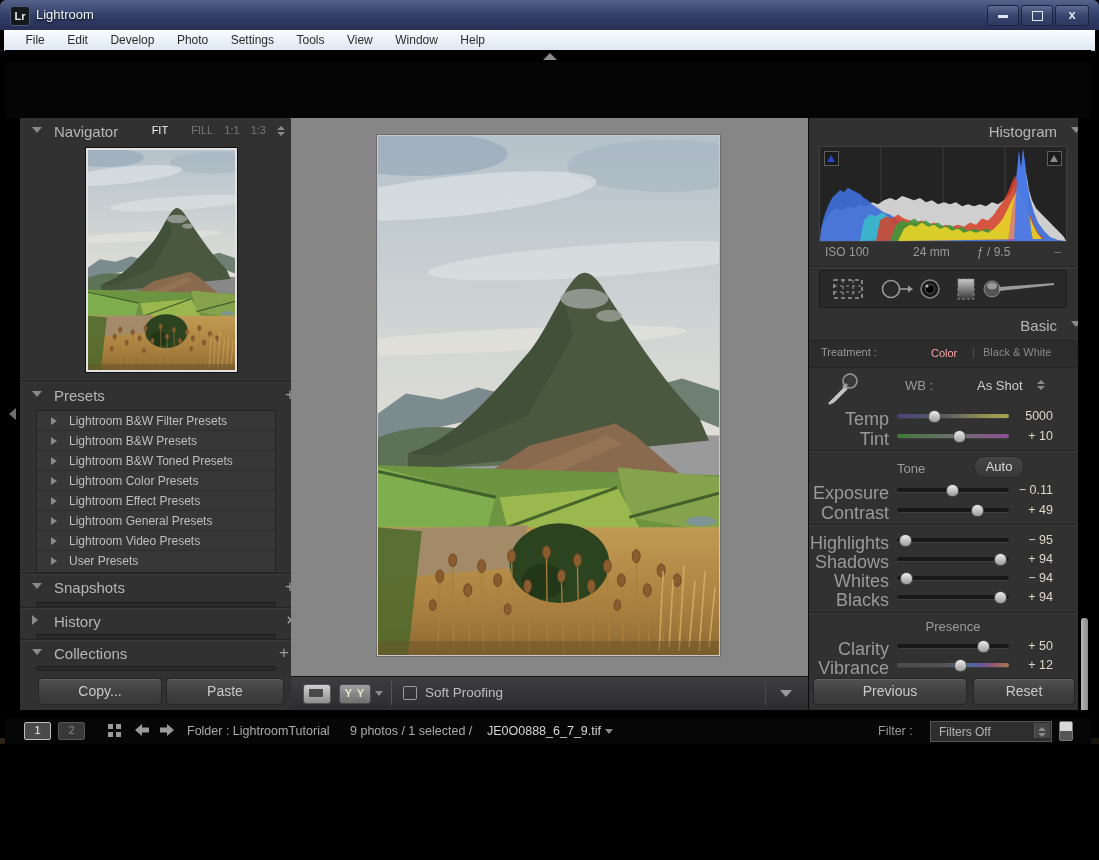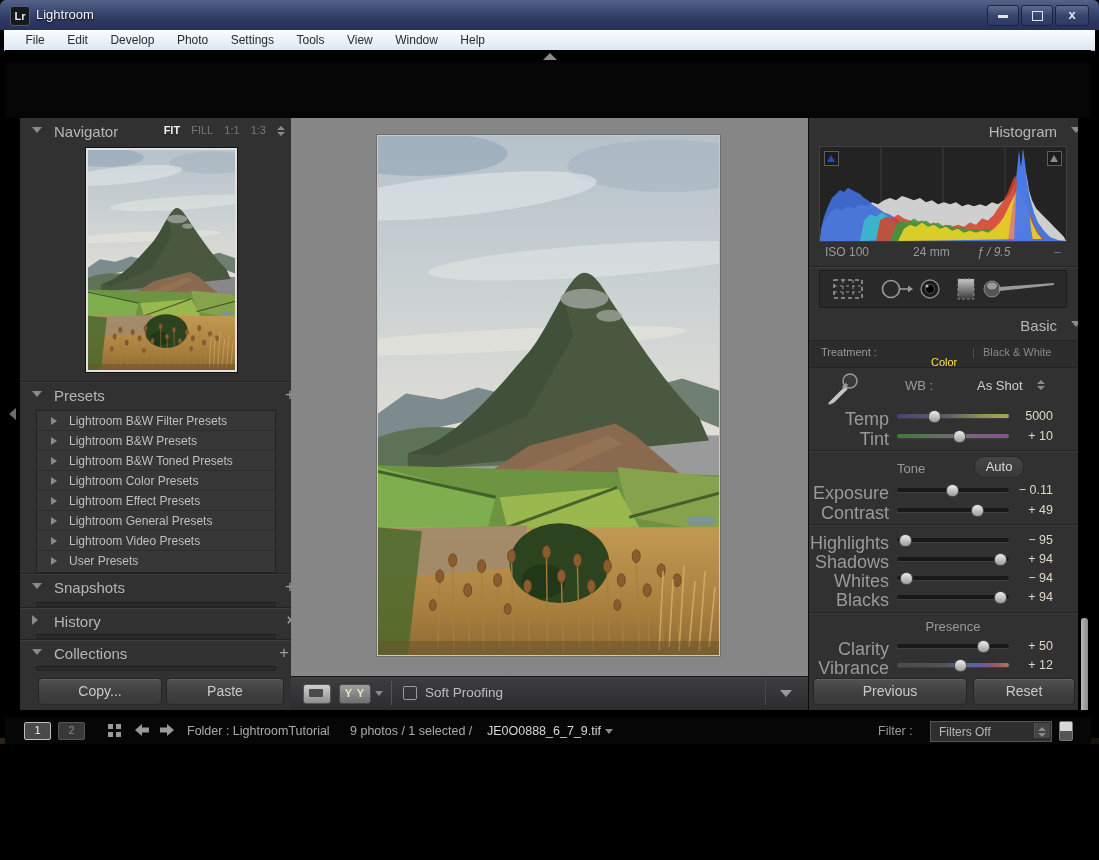--- a/index.html
+++ b/index.html
@@ -42,21 +42,21 @@
   .rscroll{position:absolute;left:3px;top:500px;width:7px;height:95px;background:linear-gradient(90deg,#b8b8b8,#8a8a8a);border-radius:3px;}
   .ph{position:absolute;left:0;width:100%;height:26px;color:#b6b6b6;font-size:15px;padding-left:16px;}
   .ph .disc{position:absolute;left:12px;top:9px;border-left:5px solid transparent;border-right:5px solid transparent;border-top:6px solid #8a8a8a;}
   .ph .disc.r{border-top:5px solid transparent;border-bottom:5px solid transparent;border-left:6px solid #8a8a8a;border-right:none;top:7px;}
   .ph .ph-title{position:absolute;left:34px;top:5px;}
   .ph .ph-plus{position:absolute;right:12px;top:3px;color:#9c9c9c;font-size:17px;}
   .ph .ph-x{position:absolute;right:12px;top:4px;color:#9c9c9c;font-size:14px;font-weight:bold;}
   .sect-line{position:absolute;left:0;width:100%;height:0;border-top:1px solid #222;box-shadow:0 1px 0 #3c3c3c;}
   
   .nav-zoom{position:absolute;right:14px;top:6px;font-size:11px;color:#777;}
-  .nav-zoom b{color:#f0f0f0;font-weight:bold;margin-right:8px;}
+  .nav-zoom b{color:#f0f0f0;font-weight:normal;margin-right:20px;}
   .nav-zoom span{margin-right:8px;}
   .updn{display:inline-block;vertical-align:middle;}
   .updn i{display:block;width:0;height:0;border-left:4px solid transparent;border-right:4px solid transparent;}
   .updn .u{border-bottom:4px solid #8a8a8a;margin-bottom:2px;}
   .updn .d{border-top:4px solid #8a8a8a;}
   .nav-thumb{position:absolute;left:66px;top:30px;width:147px;height:220px;border:2px solid #e2e2e2;box-shadow:0 0 0 1px #111;background:#888;}
   .nav-thumb svg{display:block;width:100%;height:100%;}
   
   .preset-box{position:absolute;left:16px;top:292px;width:238px;height:161px;background:#373737;border:1px solid #232323;}
   .preset-row{position:relative;height:19px;border-bottom:1px solid #2d2d2d;font-size:12px;color:#bfbfbf;}
@@ -85,28 +85,28 @@
   .histbox svg{display:block;width:100%;height:100%;}
   .clip{position:absolute;top:4px;width:13px;height:13px;background:#1b1b1b;border:1px solid #5e5e5e;}
   .clip.l{left:4px;}
   .clip.r{right:4px;}
   .clip .ct{position:absolute;left:2px;top:3px;border-left:4px solid transparent;border-right:4px solid transparent;}
   .clip.l .ct{border-bottom:7px solid #2847c8;}
   .clip.r .ct{border-bottom:7px solid #8a8a8a;}
   .hist-info{position:absolute;left:10px;top:127px;width:246px;height:16px;color:#9a9a9a;font-size:12px;}
   .hist-info .hi-iso{position:absolute;left:6px;}
   .hist-info .hi-focal{position:absolute;left:94px;}
-  .hist-info .hi-ap{position:absolute;left:158px;font-style:italic;}
+  .hist-info .hi-ap{position:absolute;left:158px;}
   .hist-info .hi-dash{position:absolute;right:4px;color:#7a7a7a;}
   .toolstrip{position:absolute;left:10px;top:152px;width:246px;height:36px;background:#292929;border:1px solid #1c1c1c;border-radius:2px;}
   .toolstrip svg{position:absolute;top:0;left:0;width:100%;height:100%;}
   
   .treatbar{position:absolute;left:0;top:222px;width:100%;height:26px;background:#2c2c2c;border-top:1px solid #242424;border-bottom:1px solid #242424;font-size:11px;}
   .treatbar .t-label{position:absolute;left:12px;top:5px;color:#9a9a9a;}
-  .treatbar .t-color{position:absolute;left:122px;top:15px;color:#fde047;}
+  .treatbar .t-color{position:absolute;left:122px;top:6px;color:#fca5a5;}
   .treatbar .t-sep{position:absolute;left:163px;top:5px;color:#555;}
   .treatbar .t-bw{position:absolute;left:174px;top:5px;color:#8a8a8a;}
   .wb-label{position:absolute;left:96px;top:260px;color:#9a9a9a;font-size:13px;}
   .wb-value{position:absolute;left:168px;top:260px;color:#cfcfcf;font-size:13px;}
   .wb-updn{position:absolute;left:228px;top:262px;}
   .tone-label{position:absolute;left:88px;top:343px;color:#9a9a9a;font-size:13px;}
   .auto-btn{position:absolute;left:165px;top:338px;width:48px;height:20px;background:linear-gradient(180deg,#454545,#383838);border:1px solid #2a2a2a;border-radius:10px;color:#dadada;font-size:13px;text-align:center;line-height:19px;}
   .presence-label{position:absolute;left:88px;top:501px;width:112px;text-align:center;color:#9a9a9a;font-size:13px;}
   .hrow{position:absolute;left:0;width:100%;height:16px;}
   .sl-label{position:absolute;left:0;top:1px;width:80px;text-align:right;color:#9a9a9a;font-size:18px;}

